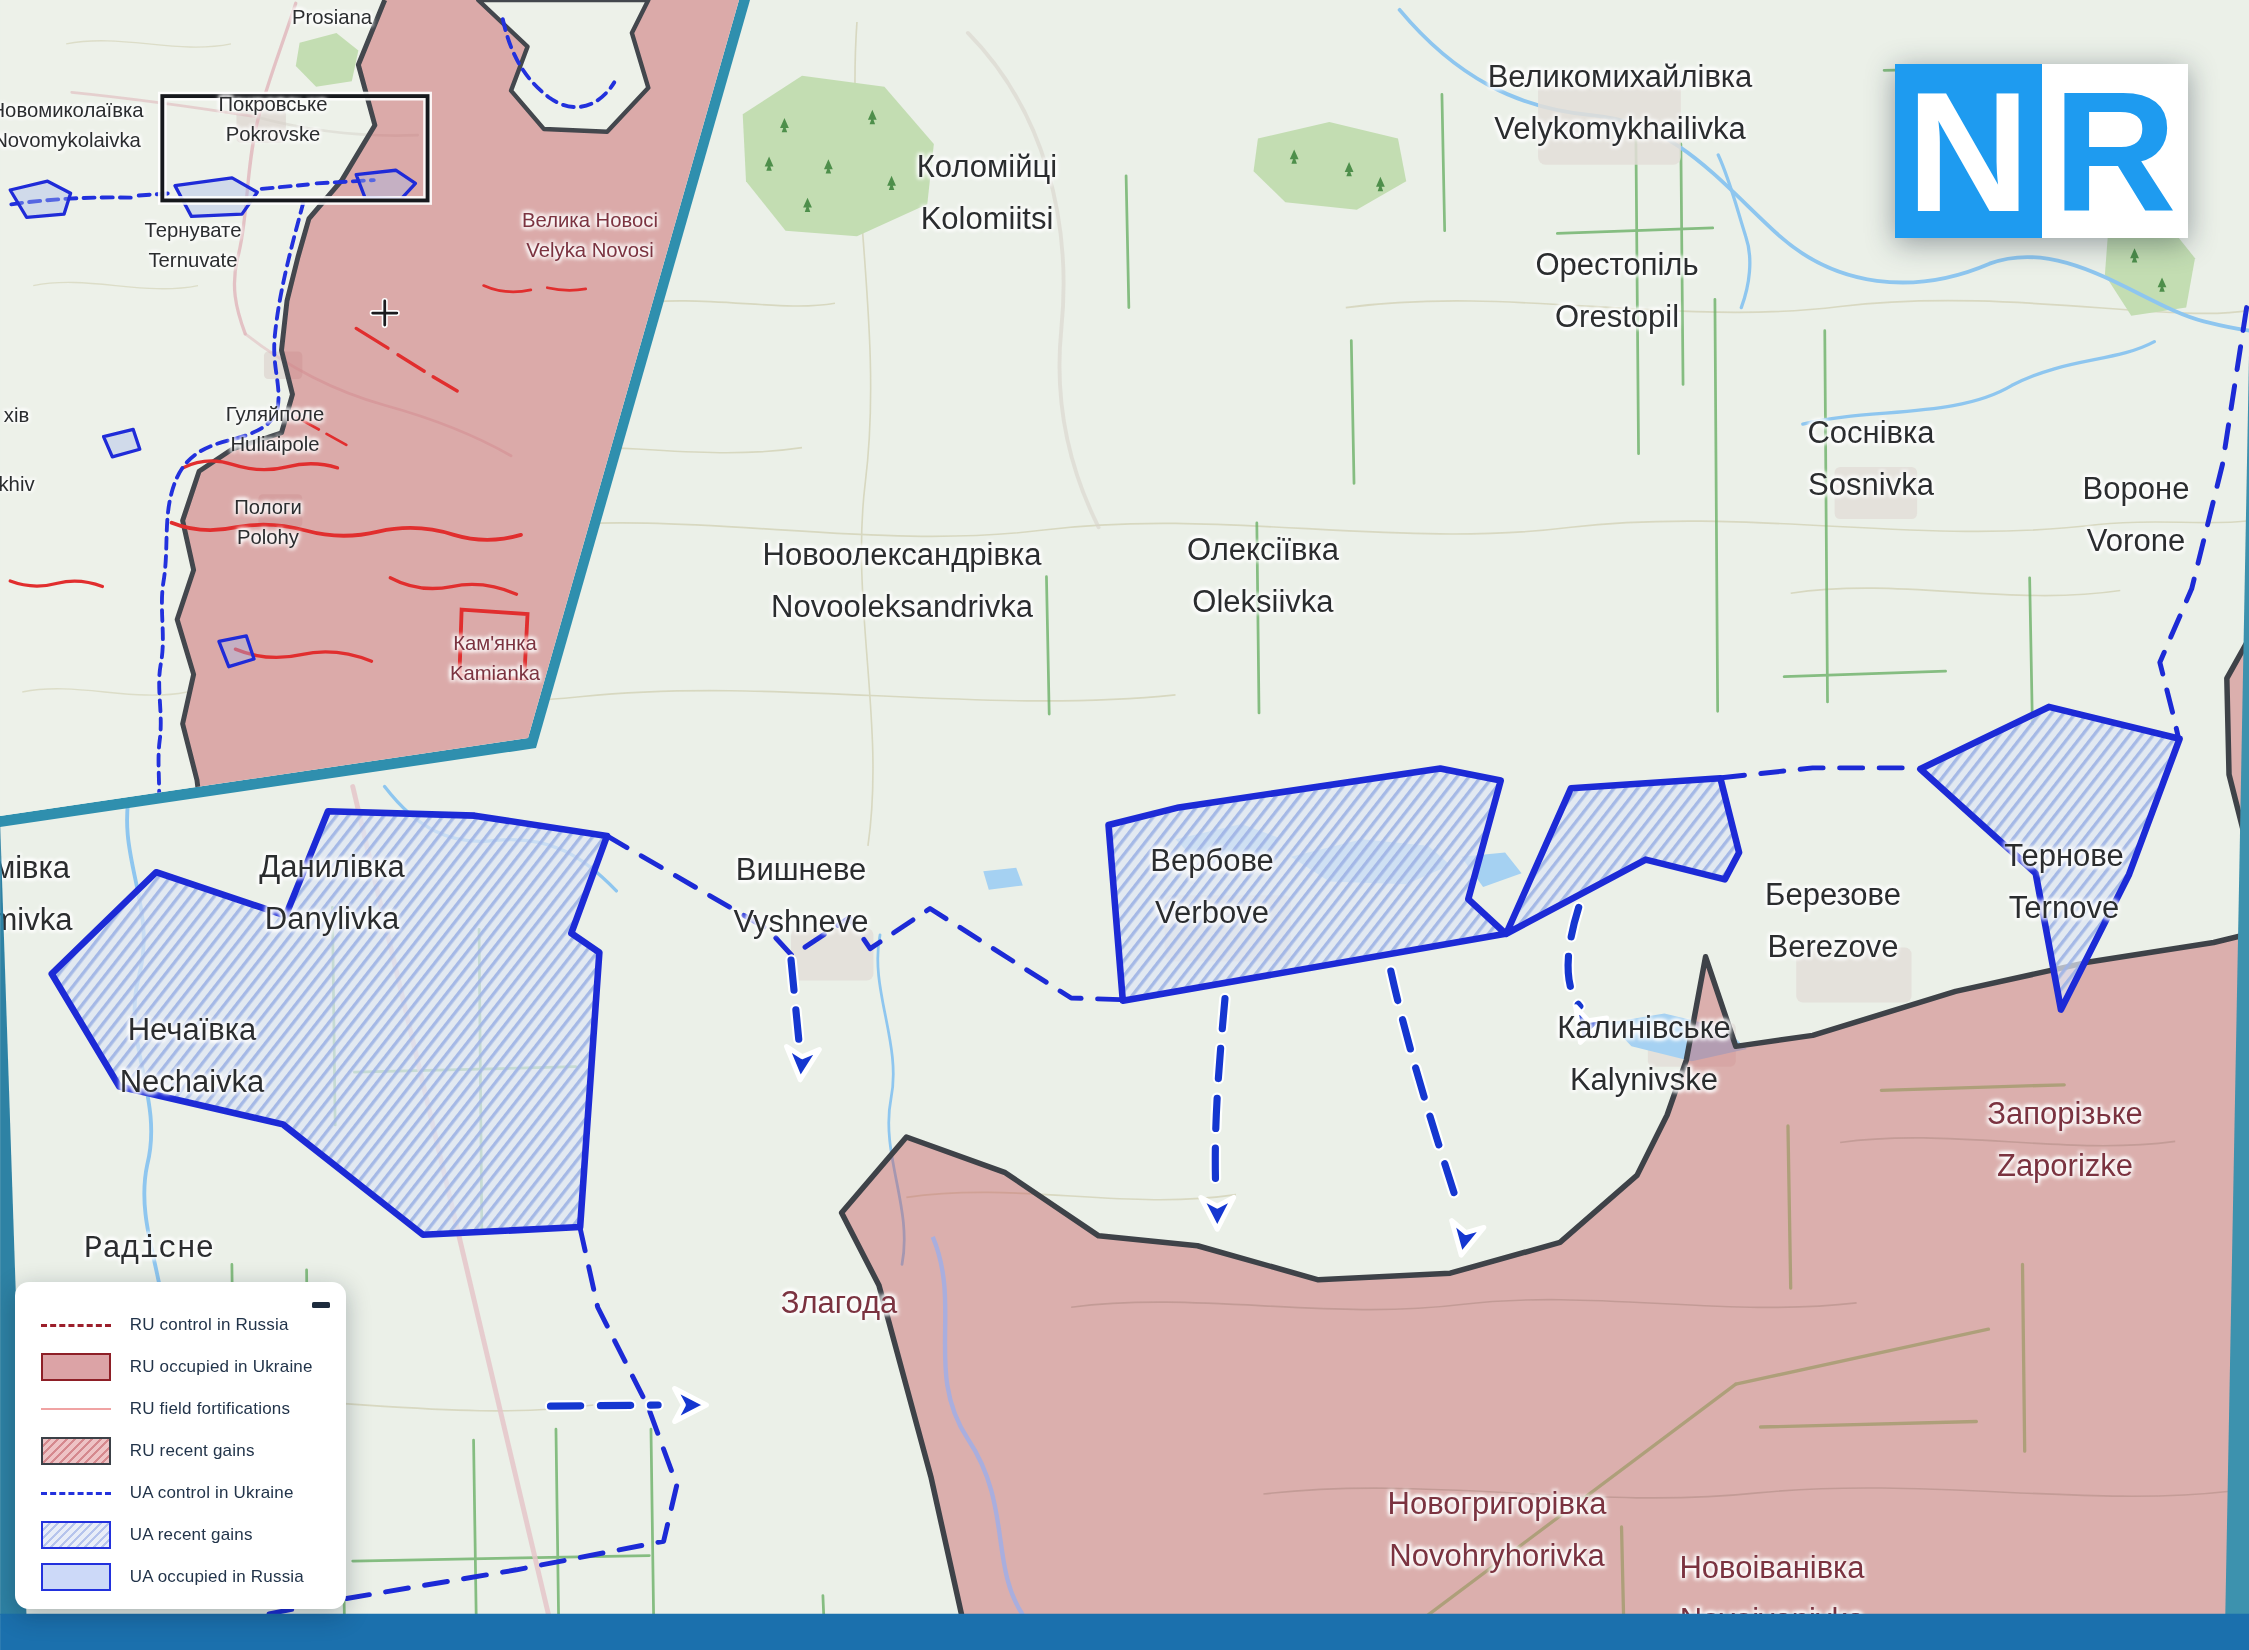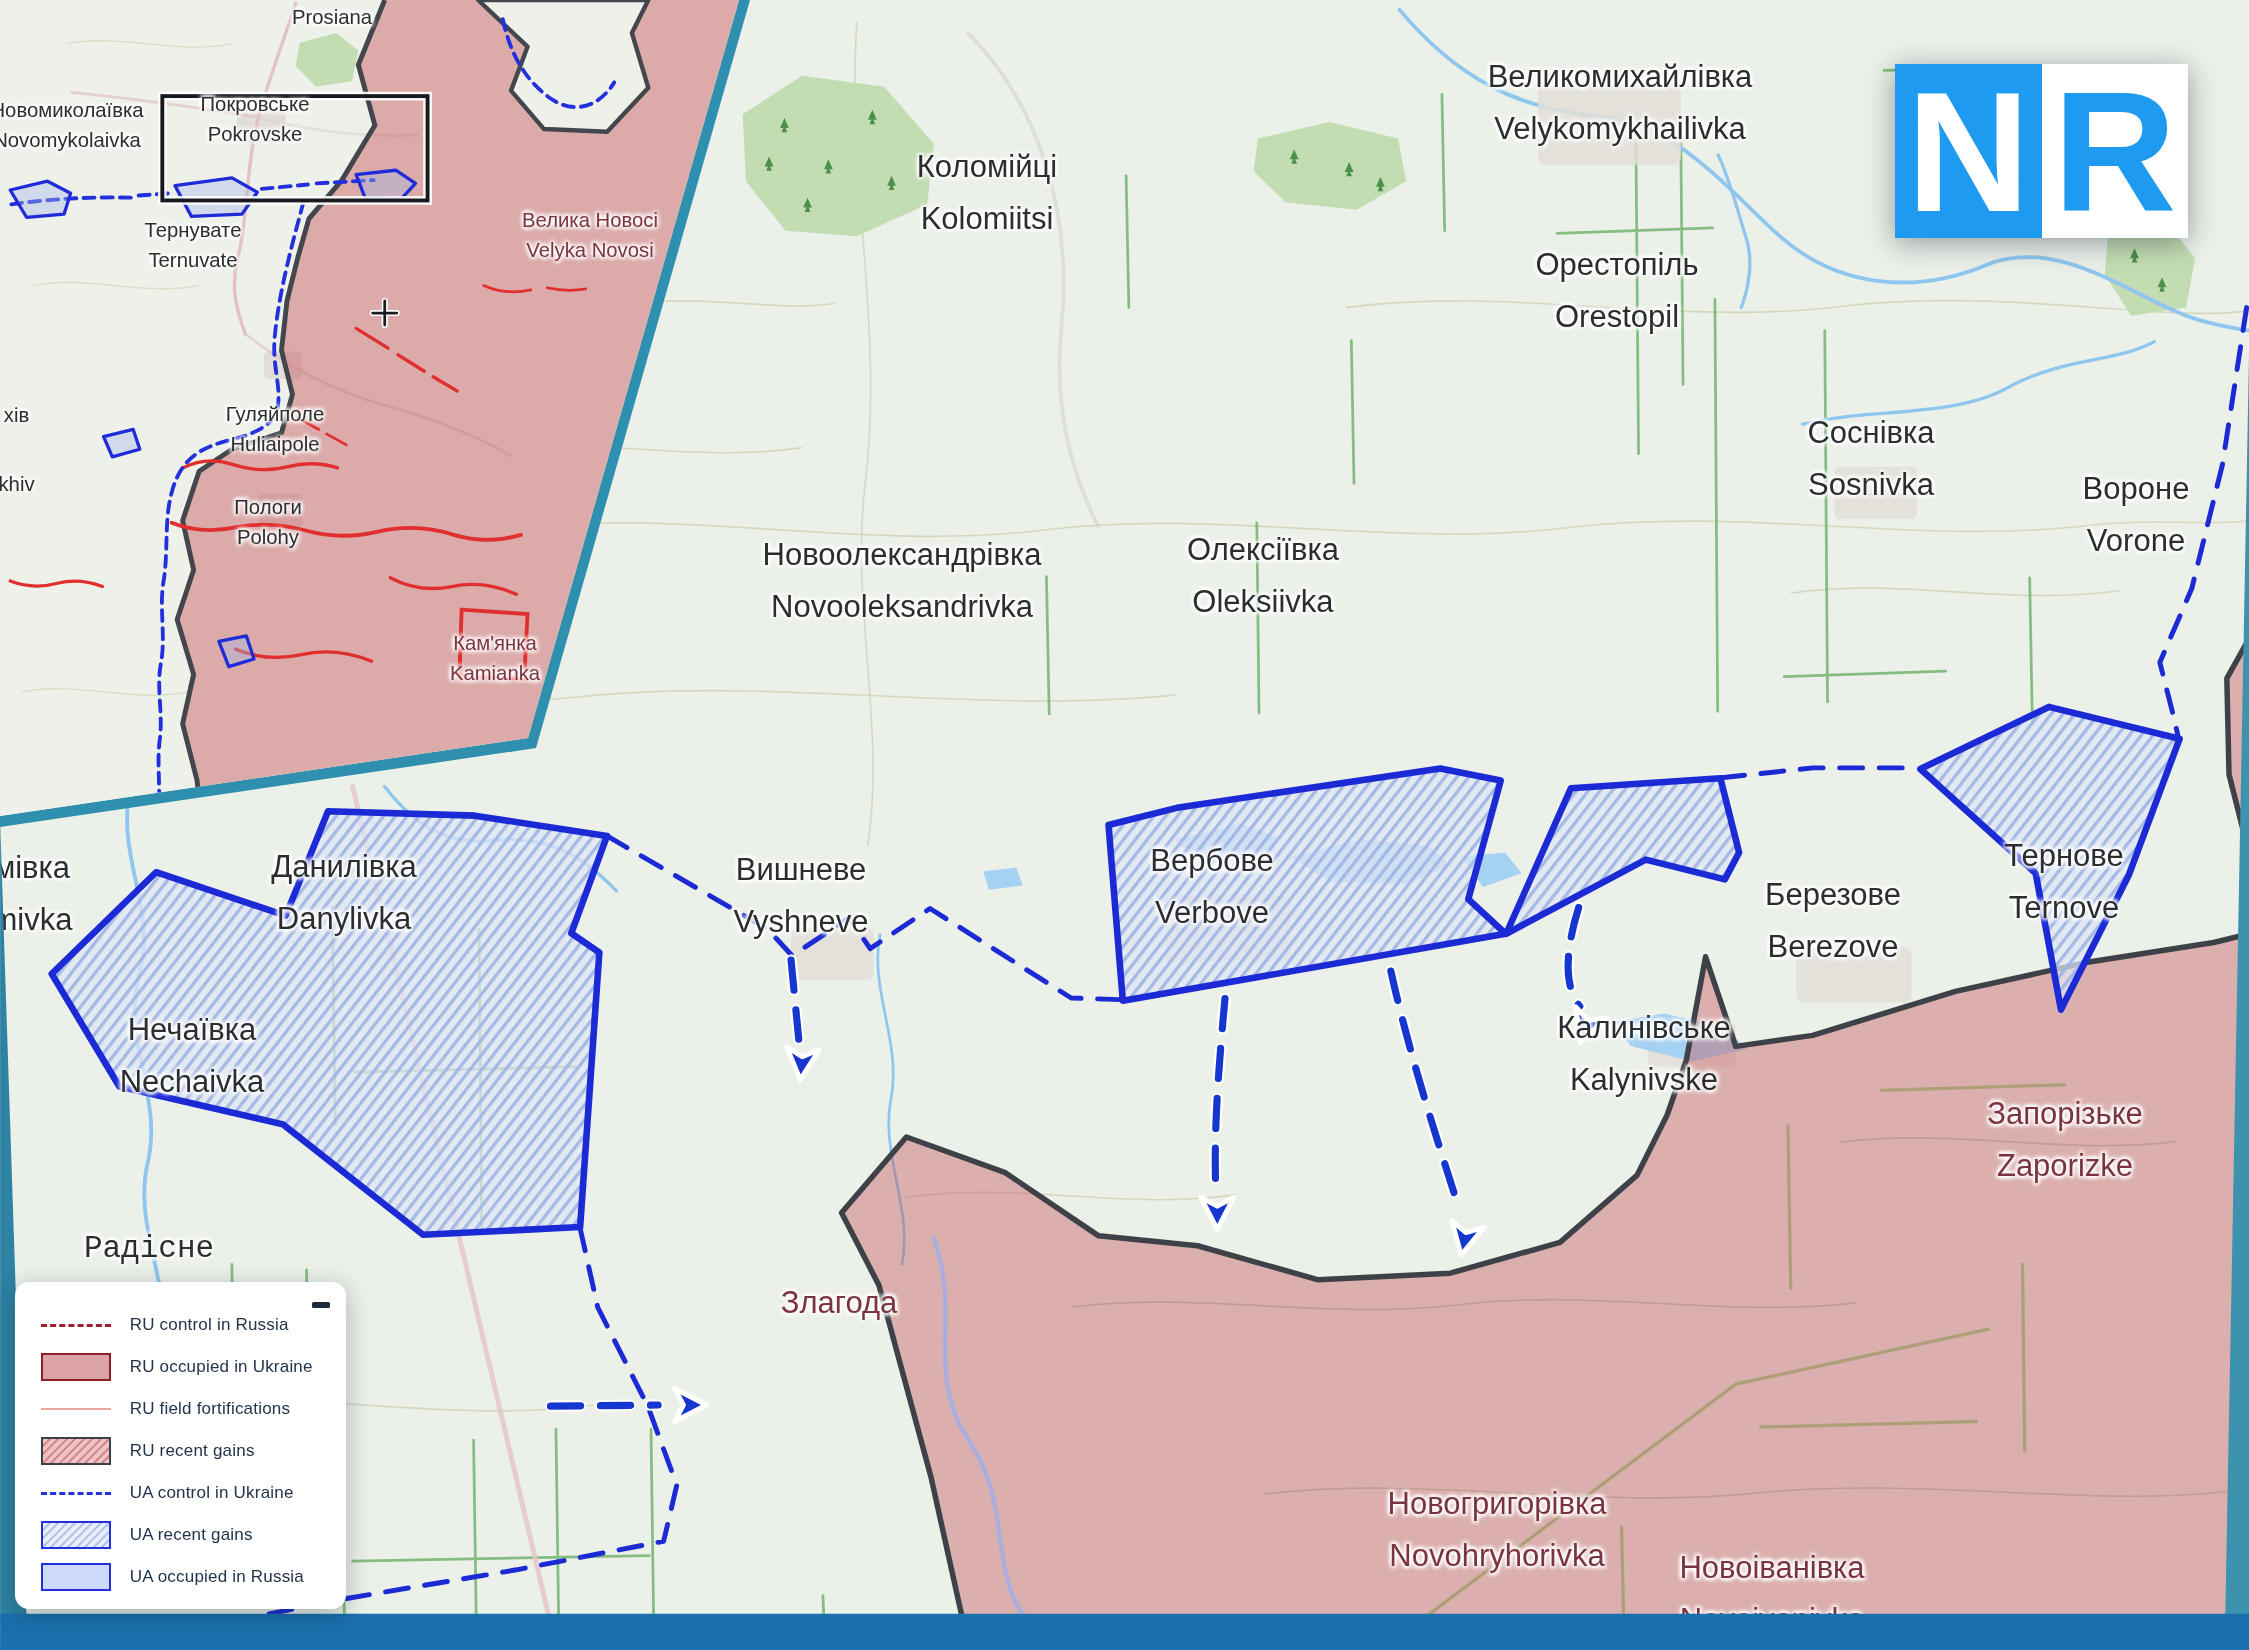--- a/index.html
+++ b/index.html
@@ -267,21 +267,21 @@
           <span>Berezove</span>
         </div>
         <div class="map-label lbl-main" style="left: 1644px; top: 1054px;">
           <span>Калинівське</span>
           <span>Kalynivske</span>
         </div>
         <div class="map-label lbl-main tone-ru" style="left: 2065px; top: 1140px;">
           <span>Запорізьке</span>
           <span>Zaporizke</span>
         </div>
-        <div class="map-label lbl-main" style="left: 344px; top: 893px;">
+        <div class="map-label lbl-main" style="left: 332px; top: 893px;">
           <span>Данилівка</span>
           <span>Danylivka</span>
         </div>
         <div class="map-label lbl-main" style="left: 192px; top: 1056px;">
           <span>Нечаївка</span>
           <span>Nechaivka</span>
         </div>
         <div class="map-label lbl-main" style="left: 149px; top: 1275px; font-family: Liberation Mono, monospace;">
           <span>Радісне</span>
           <span>Radisne</span>
@@ -371,21 +371,21 @@
         </g>
       </svg>
       <div id="inset-labels">
           <div class="map-label lbl-inset" style="left: 332px; top: 16.5px;">
             <span>Prosiana</span>
           </div>
           <div class="map-label lbl-inset" style="left: 67px; top: 125px;">
             <span>Новомиколаївка</span>
             <span>Novomykolaivka</span>
           </div>
-          <div class="map-label lbl-inset" style="left: 255px; top: 119px;">
+          <div class="map-label lbl-inset" style="left: 273px; top: 119px;">
             <span>Покровське</span>
             <span>Pokrovske</span>
           </div>
           <div class="map-label lbl-inset" style="left: 193px; top: 245px;">
             <span>Тернувате</span>
             <span>Ternuvate</span>
           </div>
           <div class="map-label lbl-inset" style="left: 275px; top: 381px; margin-top: 48px;">
             <span>Гуляйполе</span>
             <span>Huliaipole</span>

